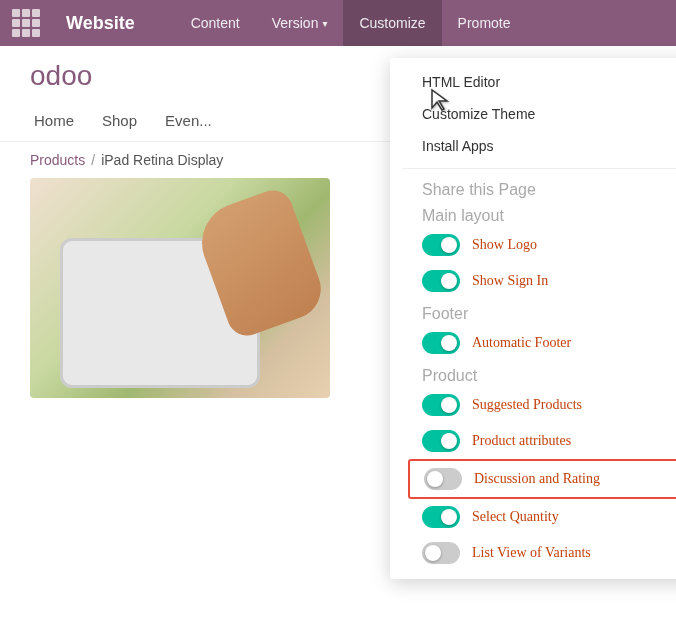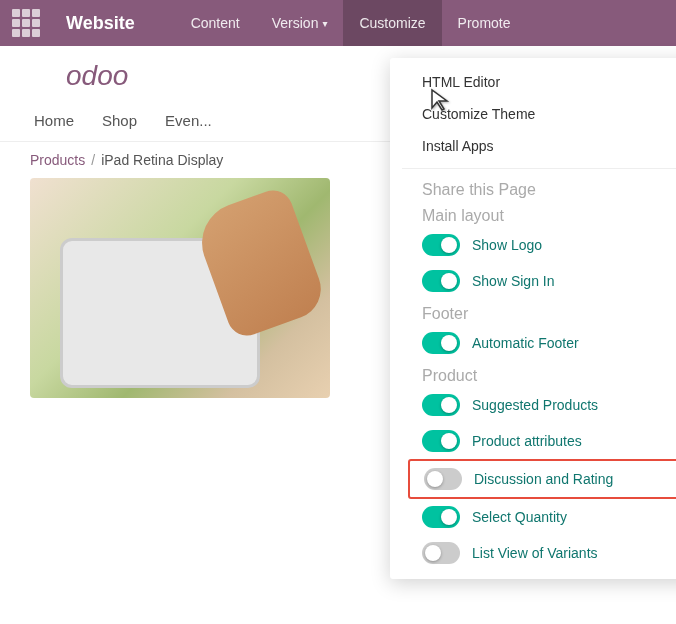--- a/index.html
+++ b/index.html
@@ -70,22 +70,20 @@
       padding: 14px 30px 8px;
       display: flex;
       align-items: center;
       justify-content: space-between;
       background: #fff;
     }
     .odoo-logo {
       font-size: 28px;
       font-weight: 300;
       color: #875a7b;
-      font-style: italic;
-      margin-left: 36px;
     }
     .odoo-logo span {
       font-size: 28px;
       color: #875a7b;
     }
 
     
     .site-nav {
       display: flex;
       align-items: center;
@@ -202,21 +200,22 @@
     .toggle-row {
       display: flex;
       align-items: center;
       padding: 7px 20px;
       gap: 12px;
       cursor: pointer;
     }
 
     .toggle-label {
       font-size: 14px;
-      color: #0f766e;
+      color: #c2410c;
+      font-family: Liberation Serif, serif;
     }
 
     
     .toggle {
       width: 38px;
       height: 22px;
       border-radius: 11px;
       position: relative;
       flex-shrink: 0;
       cursor: pointer;

